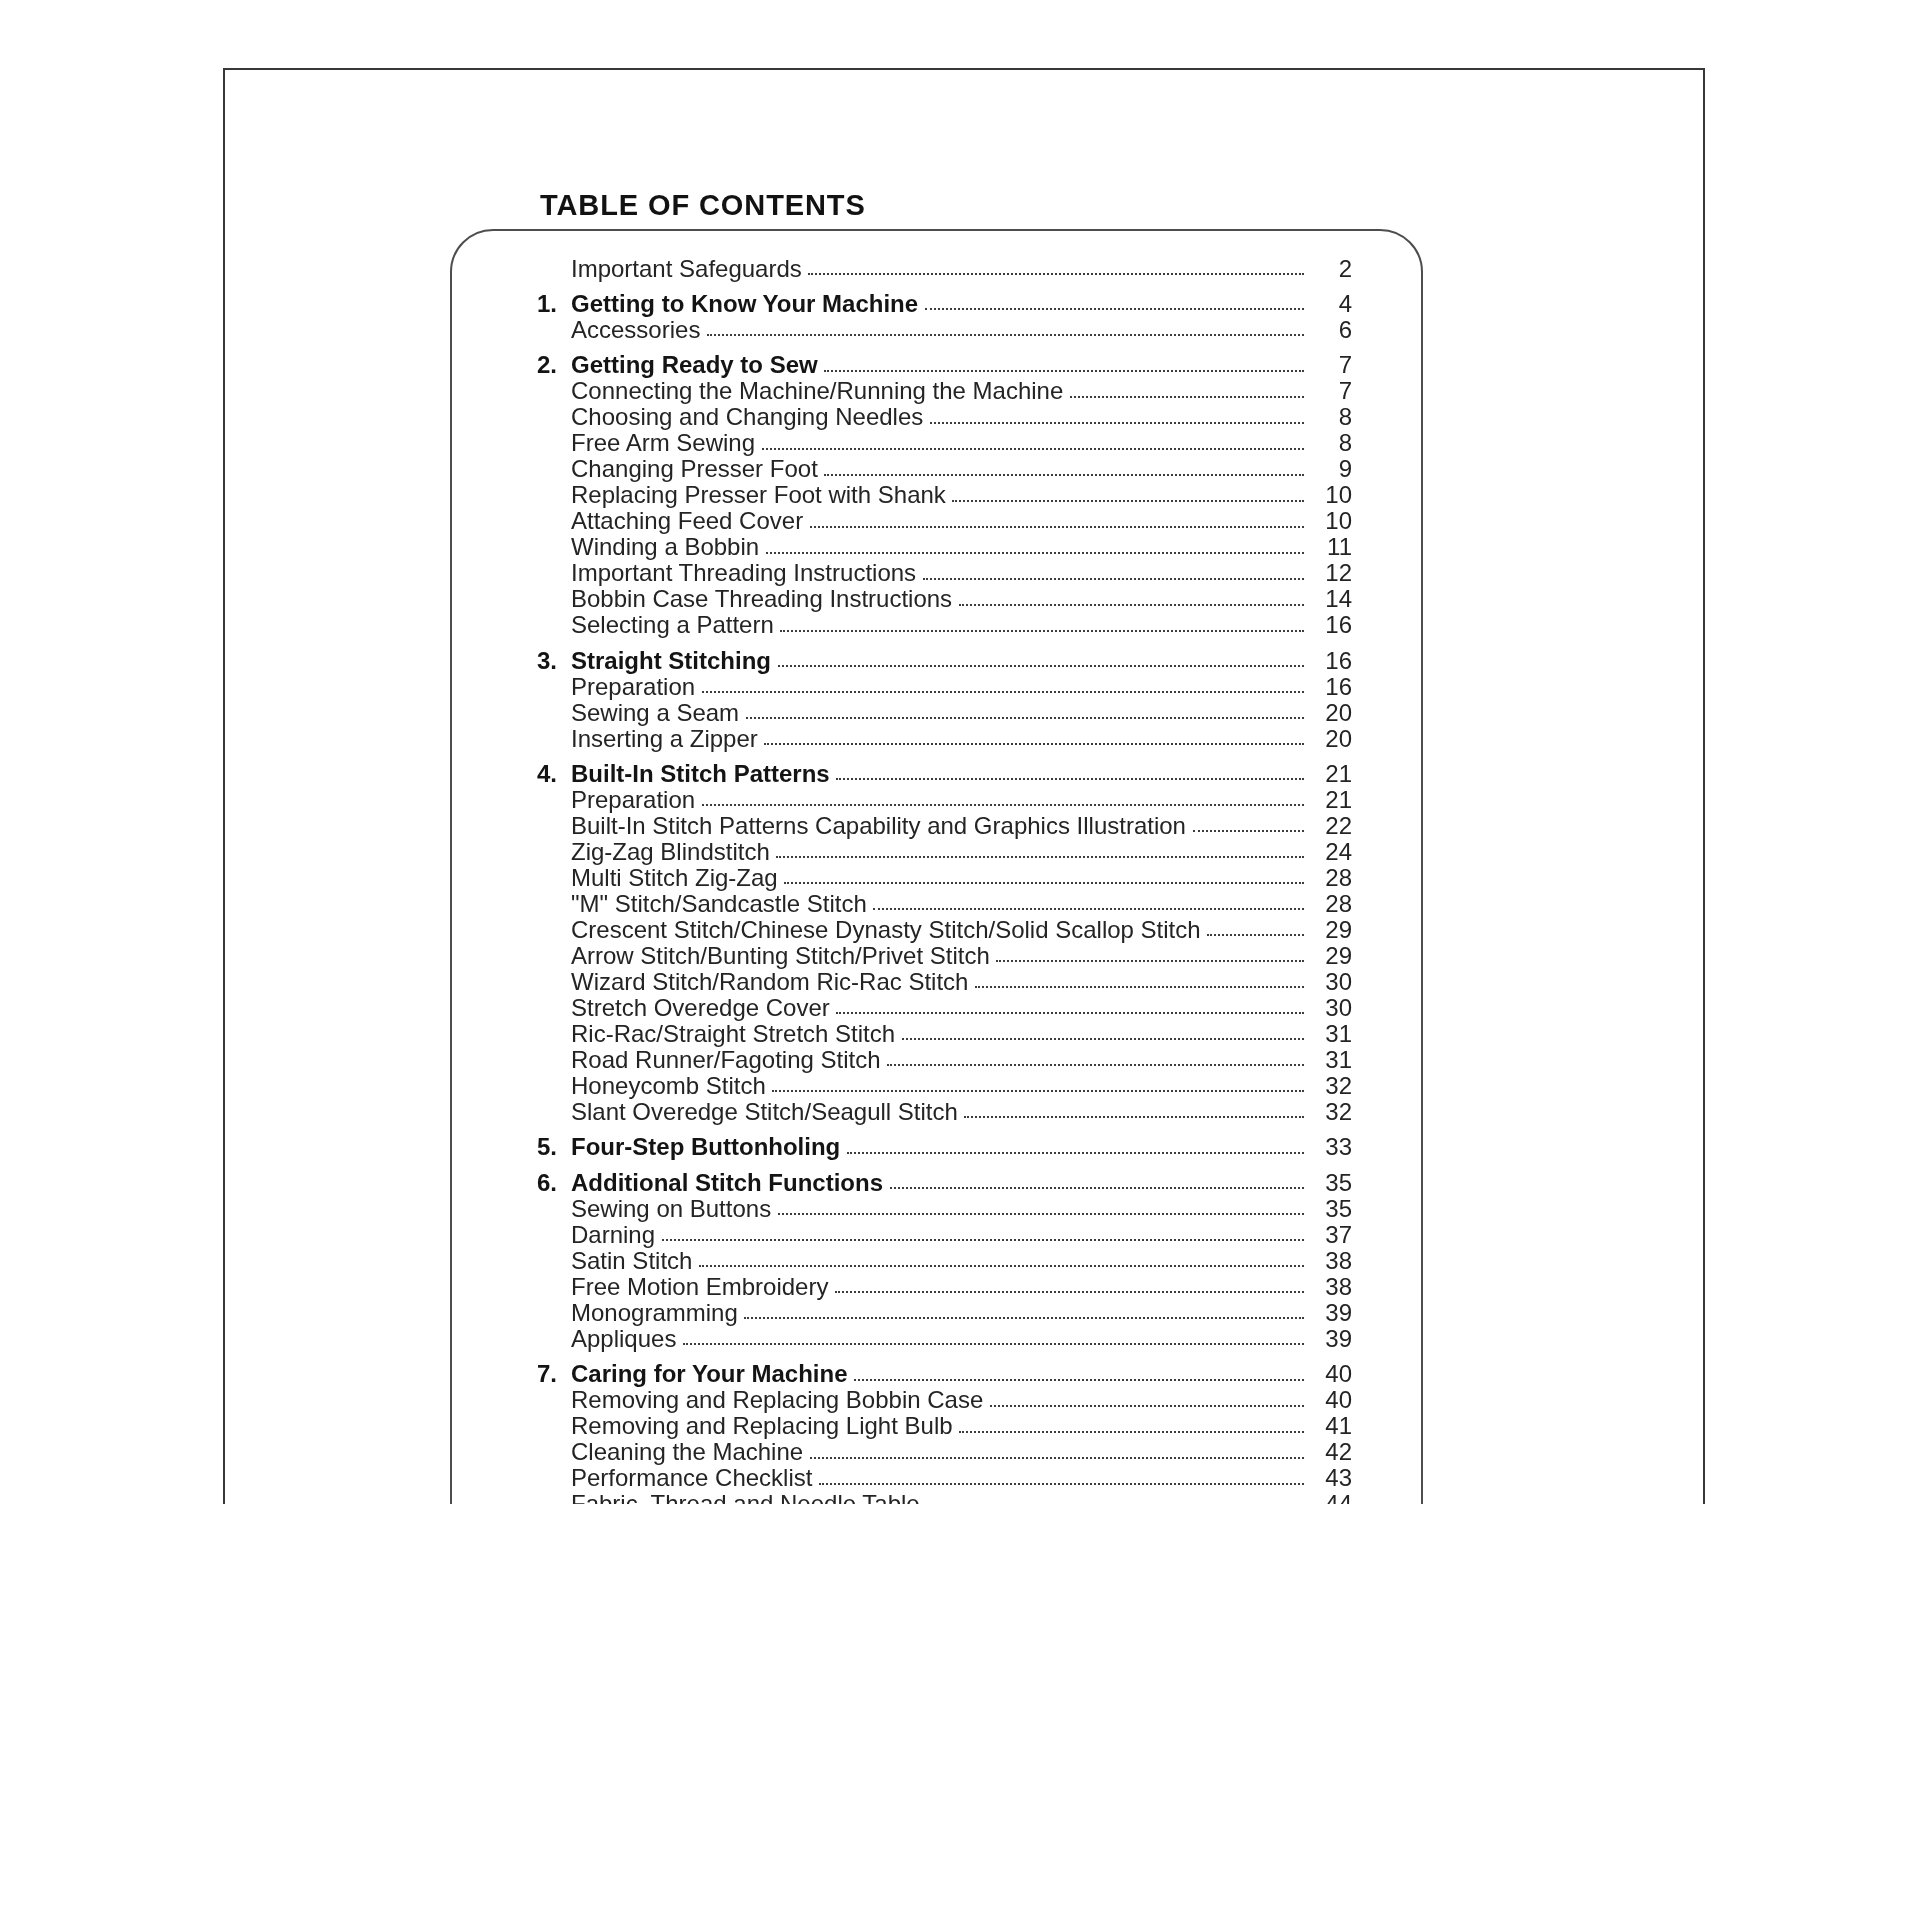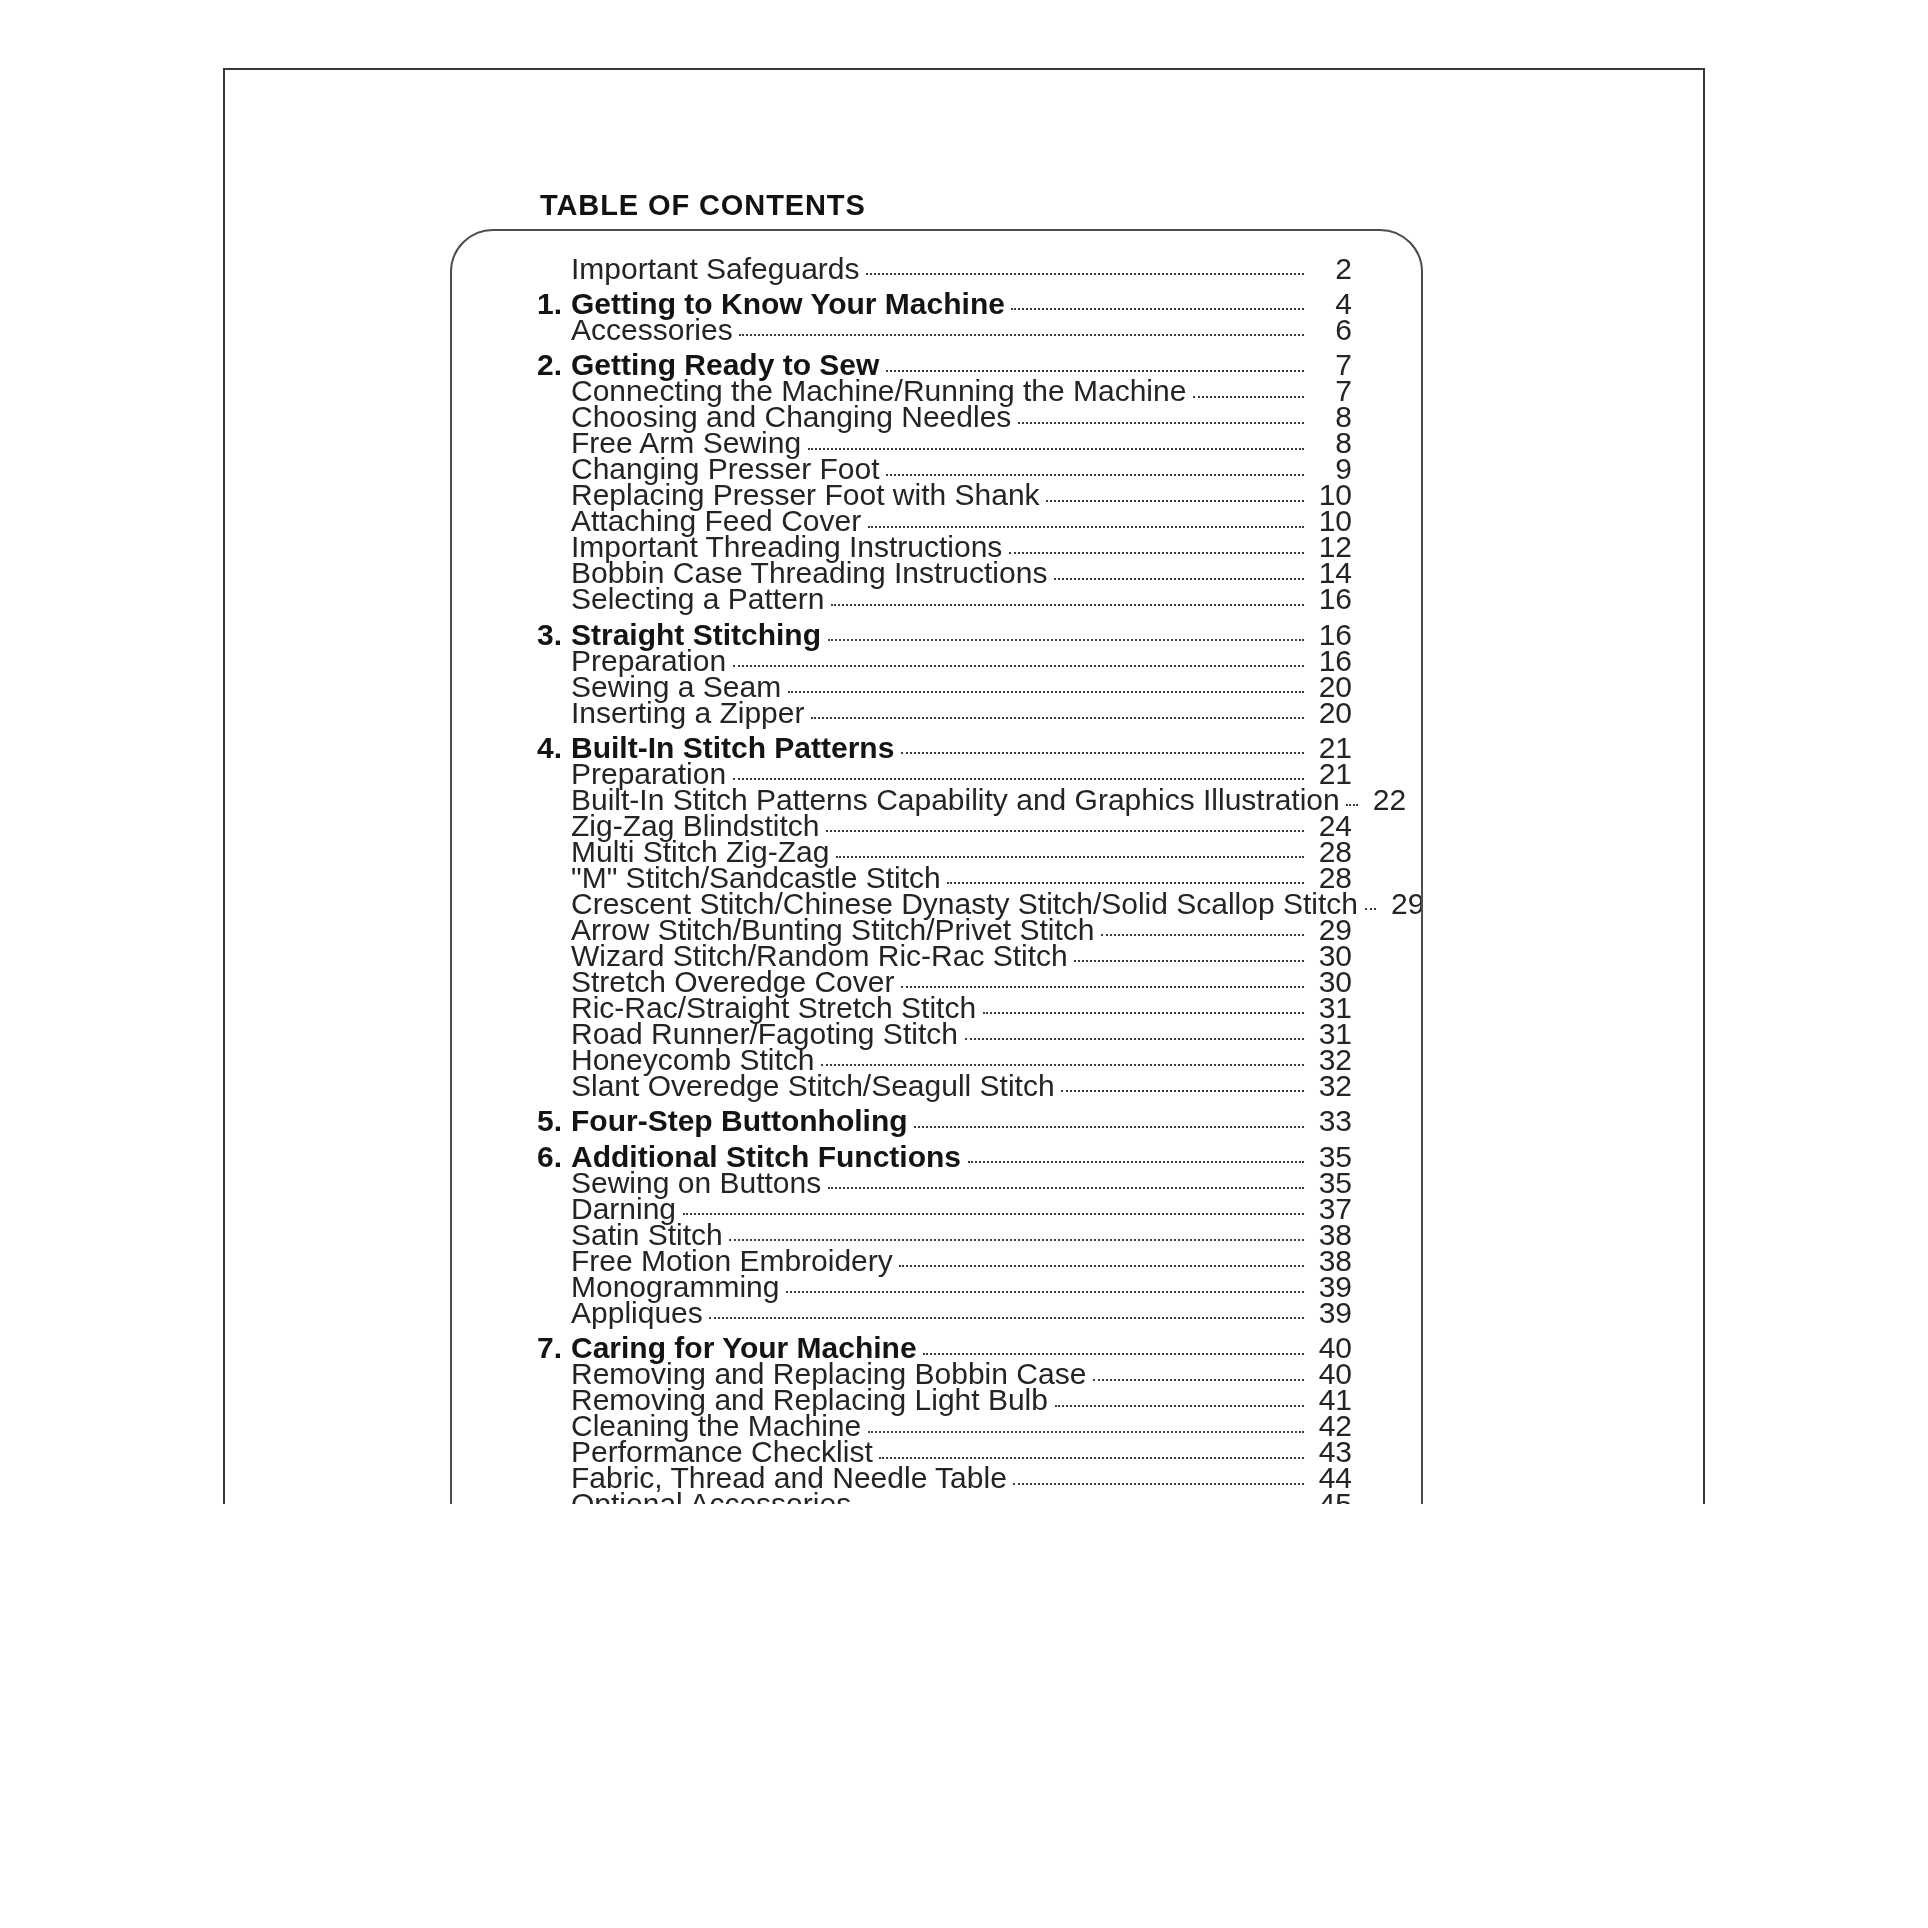--- a/index.html
+++ b/index.html
@@ -45,21 +45,21 @@
     box-sizing: border-box;
     background: #ffffff;
     overflow: hidden;
   }
   .toc-list {
     padding: 24.5px 69px 0 85px;
   }
   .toc-row {
     display: flex;
     align-items: baseline;
-    font-size: 30px;
+    font-size: 24px;
     line-height: 26px;
     white-space: nowrap;
     color: #242424;
   }
   .toc-row.chapter {
     margin-top: 9.4px;
     font-weight: bold;
     color: #141414;
   }
   .toc-num {
@@ -159,20 +159,26 @@
     <span class="toc-page">10</span>
   </div>
         <div class="toc-row">
     <span class="toc-num"></span>
     <span class="toc-label">Attaching Feed Cover</span>
     <span class="toc-dots"></span>
     <span class="toc-page">10</span>
   </div>
         <div class="toc-row">
     <span class="toc-num"></span>
+    <span class="toc-label">Winding a Bobbin</span>
+    <span class="toc-dots"></span>
+    <span class="toc-page">11</span>
+  </div>
+        <div class="toc-row">
+    <span class="toc-num"></span>
     <span class="toc-label">Important Threading Instructions</span>
     <span class="toc-dots"></span>
     <span class="toc-page">12</span>
   </div>
         <div class="toc-row">
     <span class="toc-num"></span>
     <span class="toc-label">Bobbin Case Threading Instructions</span>
     <span class="toc-dots"></span>
     <span class="toc-page">14</span>
   </div>

